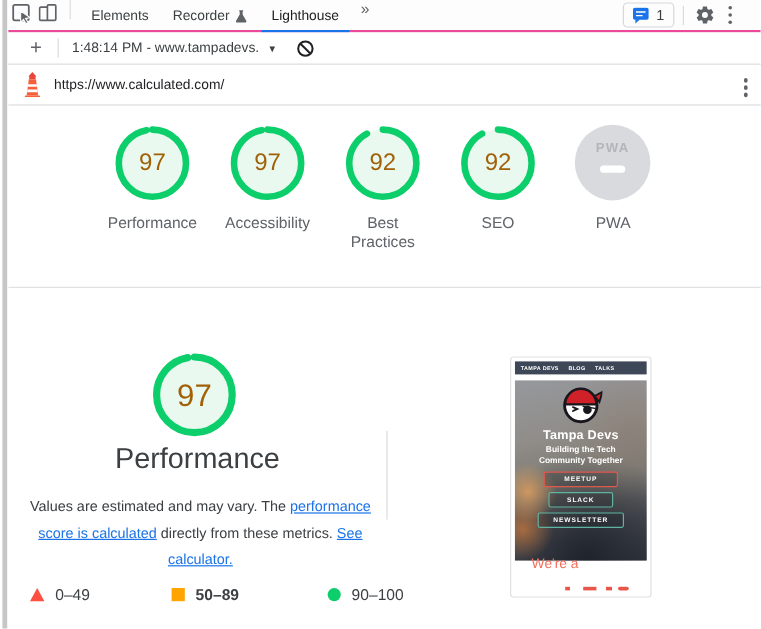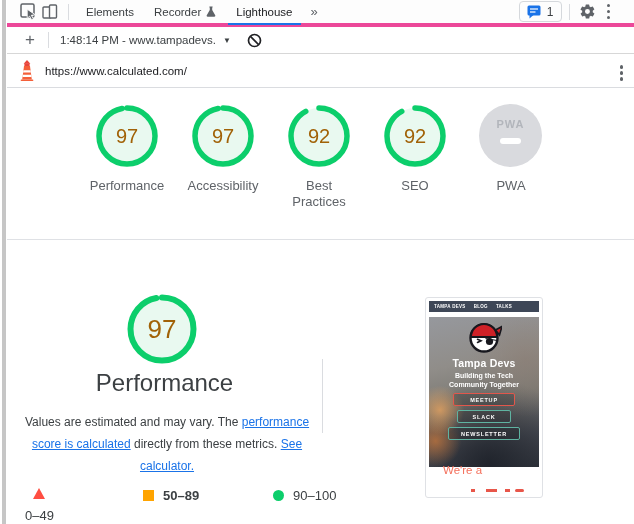--- a/index.html
+++ b/index.html
@@ -7,21 +7,21 @@
   .stage{
     position:relative;width:634px;height:524px;overflow:hidden;
     font-family:"Liberation Sans",sans-serif;background:#fff;color:#3c4043;
   }
   
   .left-strip{position:absolute;left:0;top:0;width:7px;height:524px;background:#fff;}
   .left-strip::after{content:"";position:absolute;left:2px;top:0;width:4px;height:524px;background:#c6c6c6;}
 
   
   .tabs-row{position:absolute;left:7px;top:0;right:0;height:27px;background:#fdfdfd;
-    border-bottom:4px solid #ec4899;display:flex;align-items:center;padding-left:10px;}
+    border-bottom:2px solid #ec4899;display:flex;}
   .icon-btn{display:flex;align-items:center;justify-content:center;width:22px;height:22px;cursor:pointer;flex:none;}
   .vsep{width:1px;height:16px;background:#dadce0;margin:0 7px;flex:none;}
   .tab{height:27px;display:flex;align-items:center;padding:0 10px;font-size:11.5px;color:#3c4043;position:relative;cursor:pointer;flex:none;}
   .tab.active{color:#202124;}
   .tab.active::after{content:"";position:absolute;left:2px;right:2px;bottom:0;height:2.5px;background:#1a73e8;}
   .tab .flask{margin-left:5px;display:flex;}
   .more-tabs{font-size:13px;color:#5f6368;padding:0 8px;cursor:pointer;flex:none;}
   .right-cluster{margin-left:auto;display:flex;align-items:center;margin-right:16px;}
   .messages-btn{display:flex;align-items:center;border:1px solid #d5d8dc;border-radius:4px;
     padding:2px 7px;gap:5px;cursor:pointer;height:21px;}
@@ -264,21 +264,21 @@
 
   <div class="perf-title">Performance</div>
 
   <div class="perf-desc">
     <span>Values are estimated and may vary. The </span><a>performance score is calculated</a><span> directly from these metrics. </span><a>See calculator.</a>
   </div>
 
   <div class="v-divider"></div>
 
   <div class="legend">
-    <div class="legend-item" style="left:18px;flex-direction:column;">
+    <div class="legend-item" style="left:18px;">
       <span class="tri"></span>
       <span class="txt">0–49</span>
     </div>
     <div class="legend-item" style="left:136px;font-weight:bold;">
       <span class="sq"></span>
       <span class="txt">50–89</span>
     </div>
     <div class="legend-item" style="left:266px;">
       <span class="dot"></span>
       <span class="txt">90–100</span>

